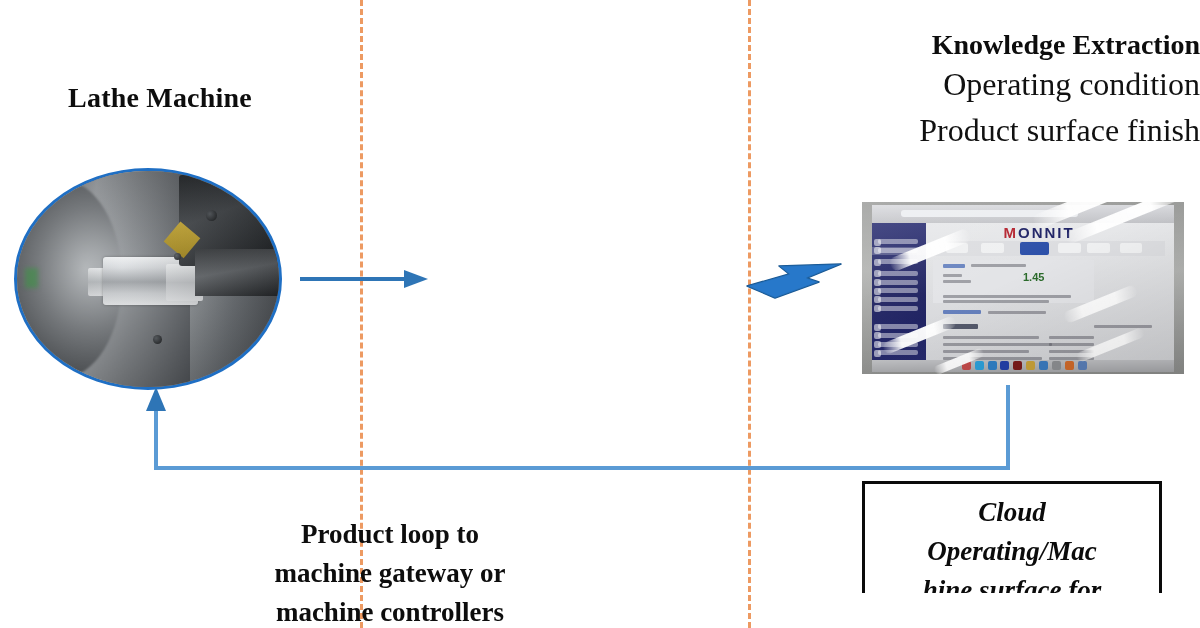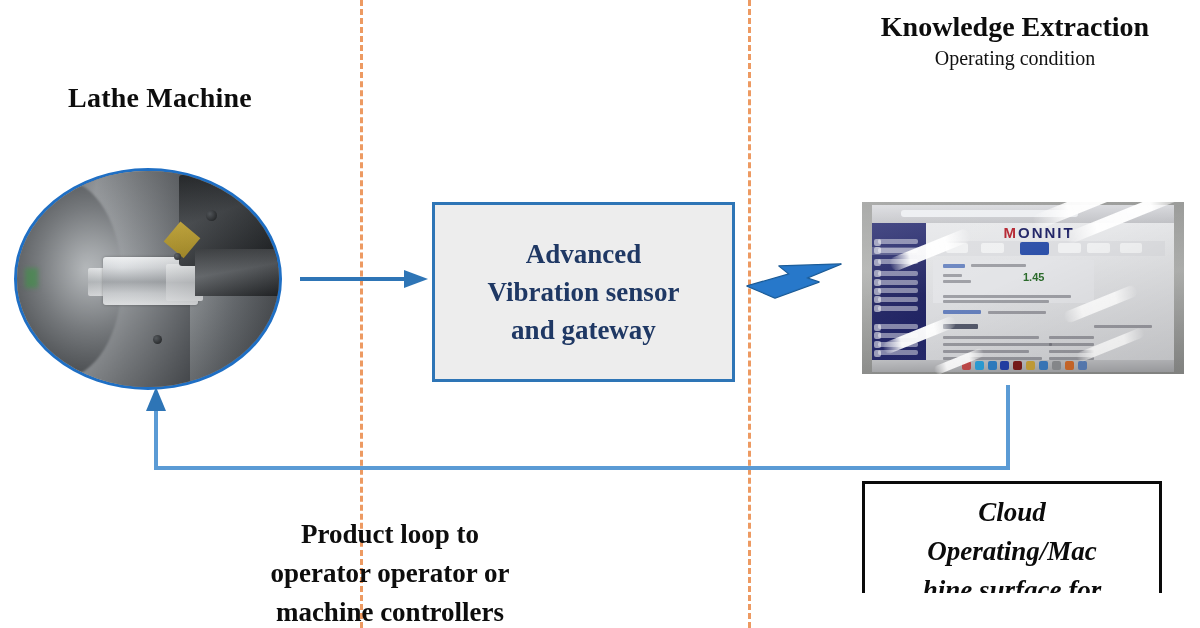--- a/index.html
+++ b/index.html
@@ -117,29 +117,29 @@
     font-size:27px;
     line-height:1.42;
     color:#1F3864;
   }
 
   
   #lightning{position:absolute;left:745px;top:252px;width:120px;height:56px;}
 
   
   #knowledge{
-    position:absolute;left:830px;top:10px;width:370px;text-align:center;
+    position:absolute;left:830px;top:28px;width:370px;text-align:right;
   }
   #knowledge-title{
     font-family:"Liberation Serif", serif;
     font-weight:bold;font-size:28px;color:#0d0d0d;line-height:1.22;
   }
   #knowledge .kline{
     font-family:"Liberation Serif", serif;
-    font-weight:normal;font-size:20px;color:#111;line-height:1.42;
+    font-weight:normal;font-size:32px;color:#111;line-height:1.42;
   }
 
   
   #monitor-photo{
     position:absolute;left:862px;top:202px;width:322px;height:172px;
     overflow:hidden;background:#a9aaa8;
   }
   .mon-frame{position:absolute;left:0;top:0;width:100%;height:100%;
     background:linear-gradient(180deg,#9b9c9a 0%,#b3b4b2 40%,#8e8f8d 100%);}
   .mon-browserbar{position:absolute;left:3%;top:2%;width:94%;height:10%;
@@ -230,36 +230,30 @@
     <div class="lp-screw" style="left:60%;top:38%;width:7px;height:7px;"></div>
     <div class="lp-screw" style="left:52%;top:76%;width:9px;height:9px;"></div>
     <div class="lp-shadow"></div>
   </div>
 
   <svg id="arrow-to-sensor" viewBox="0 0 130 22">
     <line x1="0" y1="11" x2="108" y2="11" stroke="#2E75B6" stroke-width="4"></line>
     <polygon points="104,2 128,11 104,20" fill="#2E75B6"></polygon>
   </svg>
 
-  <div id="sensor-box">
-    <div id="sensor-box-text">
-      <div>Advanced</div>
-      <div>Vibration sensor</div>
-      <div>and gateway</div>
-    </div>
-  </div>
 
   <svg id="lightning" viewBox="0 0 120 56">
     <polygon points="2,34 44,22 34,14 96,12 62,26 74,30 30,46" fill="#1F6FC4" stroke="#17558F" stroke-width="1.5" stroke-linejoin="round"></polygon>
     <polygon points="2,34 44,22 34,14 96,12 62,26 74,30 30,46" fill="#2E7FD0" opacity="0.55"></polygon>
   </svg>
 
   <div id="knowledge">
     <div id="knowledge-title">Knowledge Extraction</div>
     <div class="kline">Operating condition</div>
+    <div class="kline">Product surface finish</div>
   </div>
 
   <div id="monitor-photo">
     <div class="mon-frame"></div>
     <div class="mon-browserbar"></div>
     <div class="mon-urlbar"></div>
     <div class="mon-page"></div>
     <div class="mon-sidebar">
       <div class="sdot" style="top:11%;"></div>
         <div class="srow" style="top:11.5%;"></div>
@@ -339,21 +333,21 @@
     <div class="mon-sheen"></div>
   </div>
 
   <svg id="feedback-line" viewBox="0 0 900 95">
     <polyline points="878,0 878,83 26,83 26,22" fill="none" stroke="#5B9BD5" stroke-width="4"></polyline>
     <polygon points="16,26 26,2 36,26" fill="#2E75B6"></polygon>
   </svg>
 
   <div id="feedback-caption">
     <div>Product loop to</div>
-    <div>operator operator or</div>
+    <div>machine gateway or</div>
     <div>machine controllers</div>
   </div>
 
   <div id="cloud-box">
     <div id="cloud-text">
       <div>Cloud</div>
       <div>Operating/Mac</div>
       <div>hine surface for</div>
       <div>decision making</div>
     </div>

